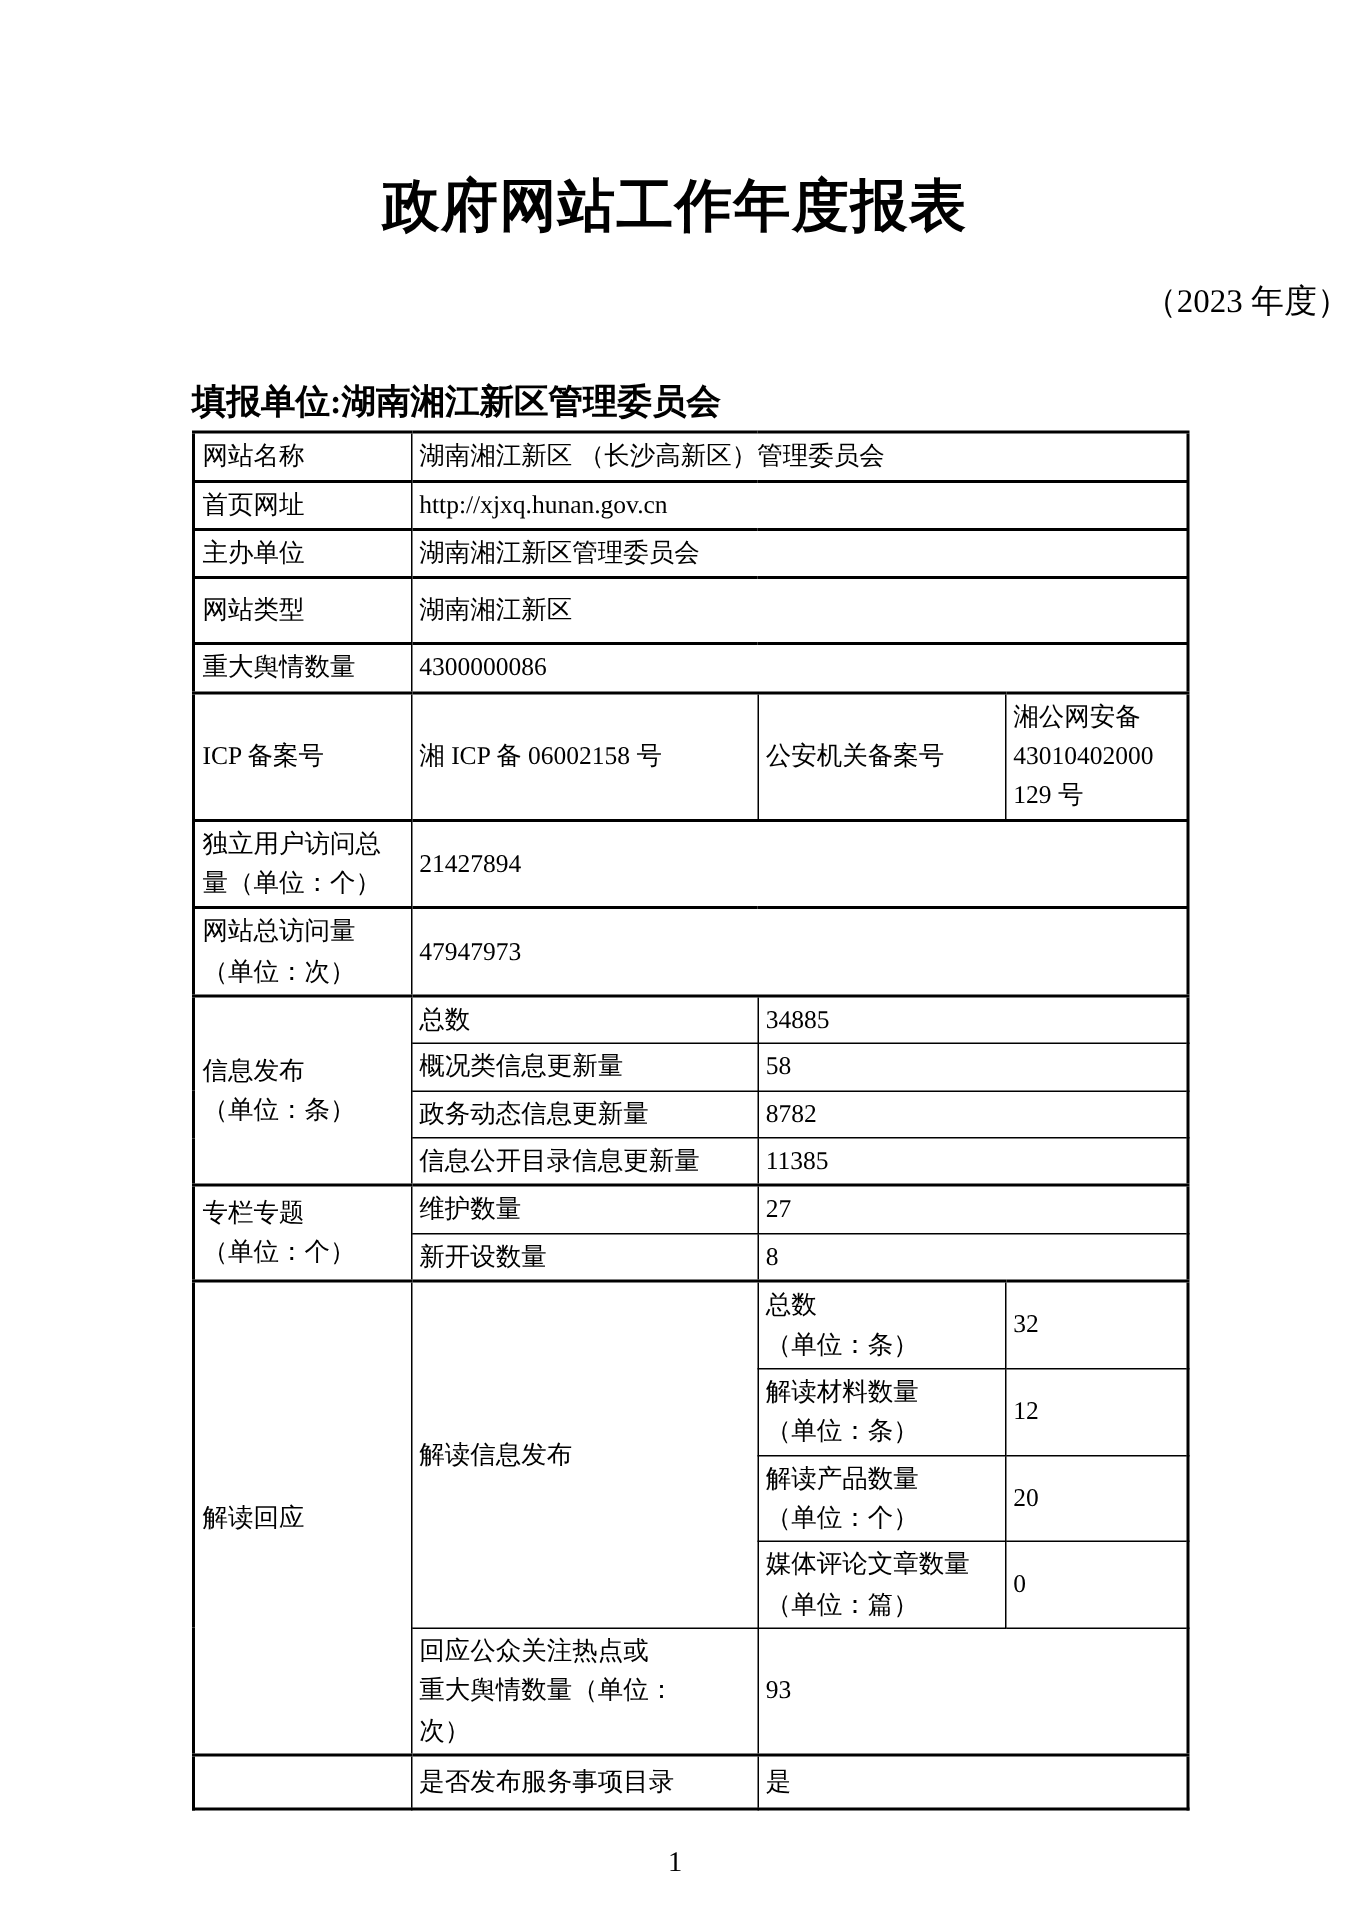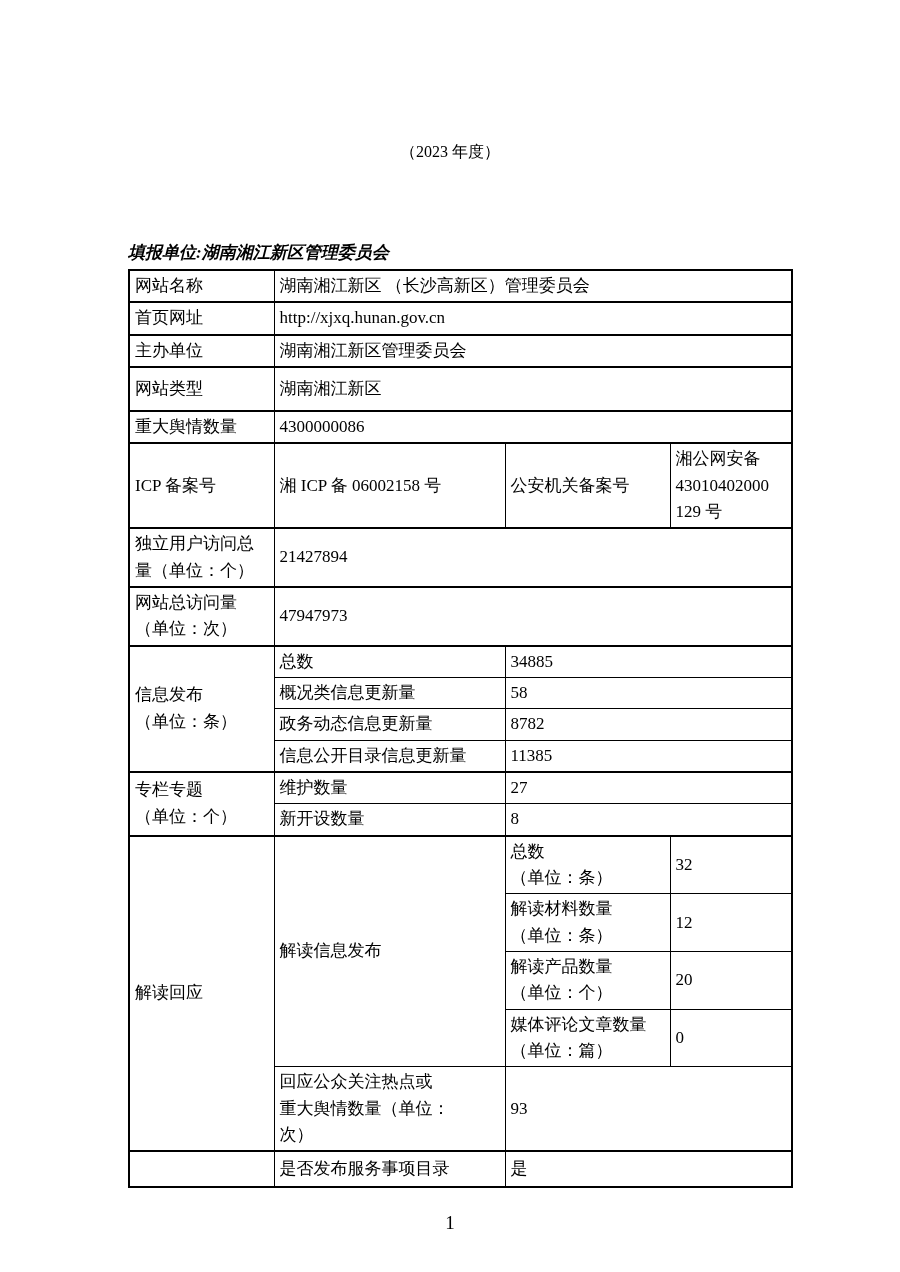--- a/index.html
+++ b/index.html
@@ -16,31 +16,30 @@
     overflow: hidden;
   }
   .title {
     text-align: center;
     font-size: 38px;
     font-weight: 700;
     line-height: 1.2;
     letter-spacing: 1px;
   }
   .subtitle {
-    text-align: center;
-    font-size: 16px;
+    text-align: right;
+    font-size: 22px;
     margin-top: 26px;
     line-height: 1.2;
   }
   .report-unit {
-    margin: 80px 0 0 128px;
-    font-size: 17px;
+    margin: 37px 0 0 128px;
+    font-size: 23px;
     font-weight: 700;
     line-height: 1.45;
-    font-style: italic;
   }
   table.report {
     margin: 3px 0 0 128px;
     width: 663px;
     table-layout: fixed;
     border-collapse: collapse;
     border: 2px solid #000;
     font-size: 17px;
   }
   col.c1 { width: 145px; }
@@ -61,20 +60,21 @@
     text-align: center;
     font-size: 19px;
     margin-top: 24px;
   }
 </style>
 </head>
 <body>
 
 <div class="page">
 
+  <div class="title">政府网站工作年度报表</div>
   <div class="subtitle">（2023 年度）</div>
   <div class="report-unit">填报单位:湖南湘江新区管理委员会</div>
 
   <table class="report">
     <colgroup>
         <col class="c1">
         <col class="c2">
         <col class="c3">
         <col class="c4">
       </colgroup>

